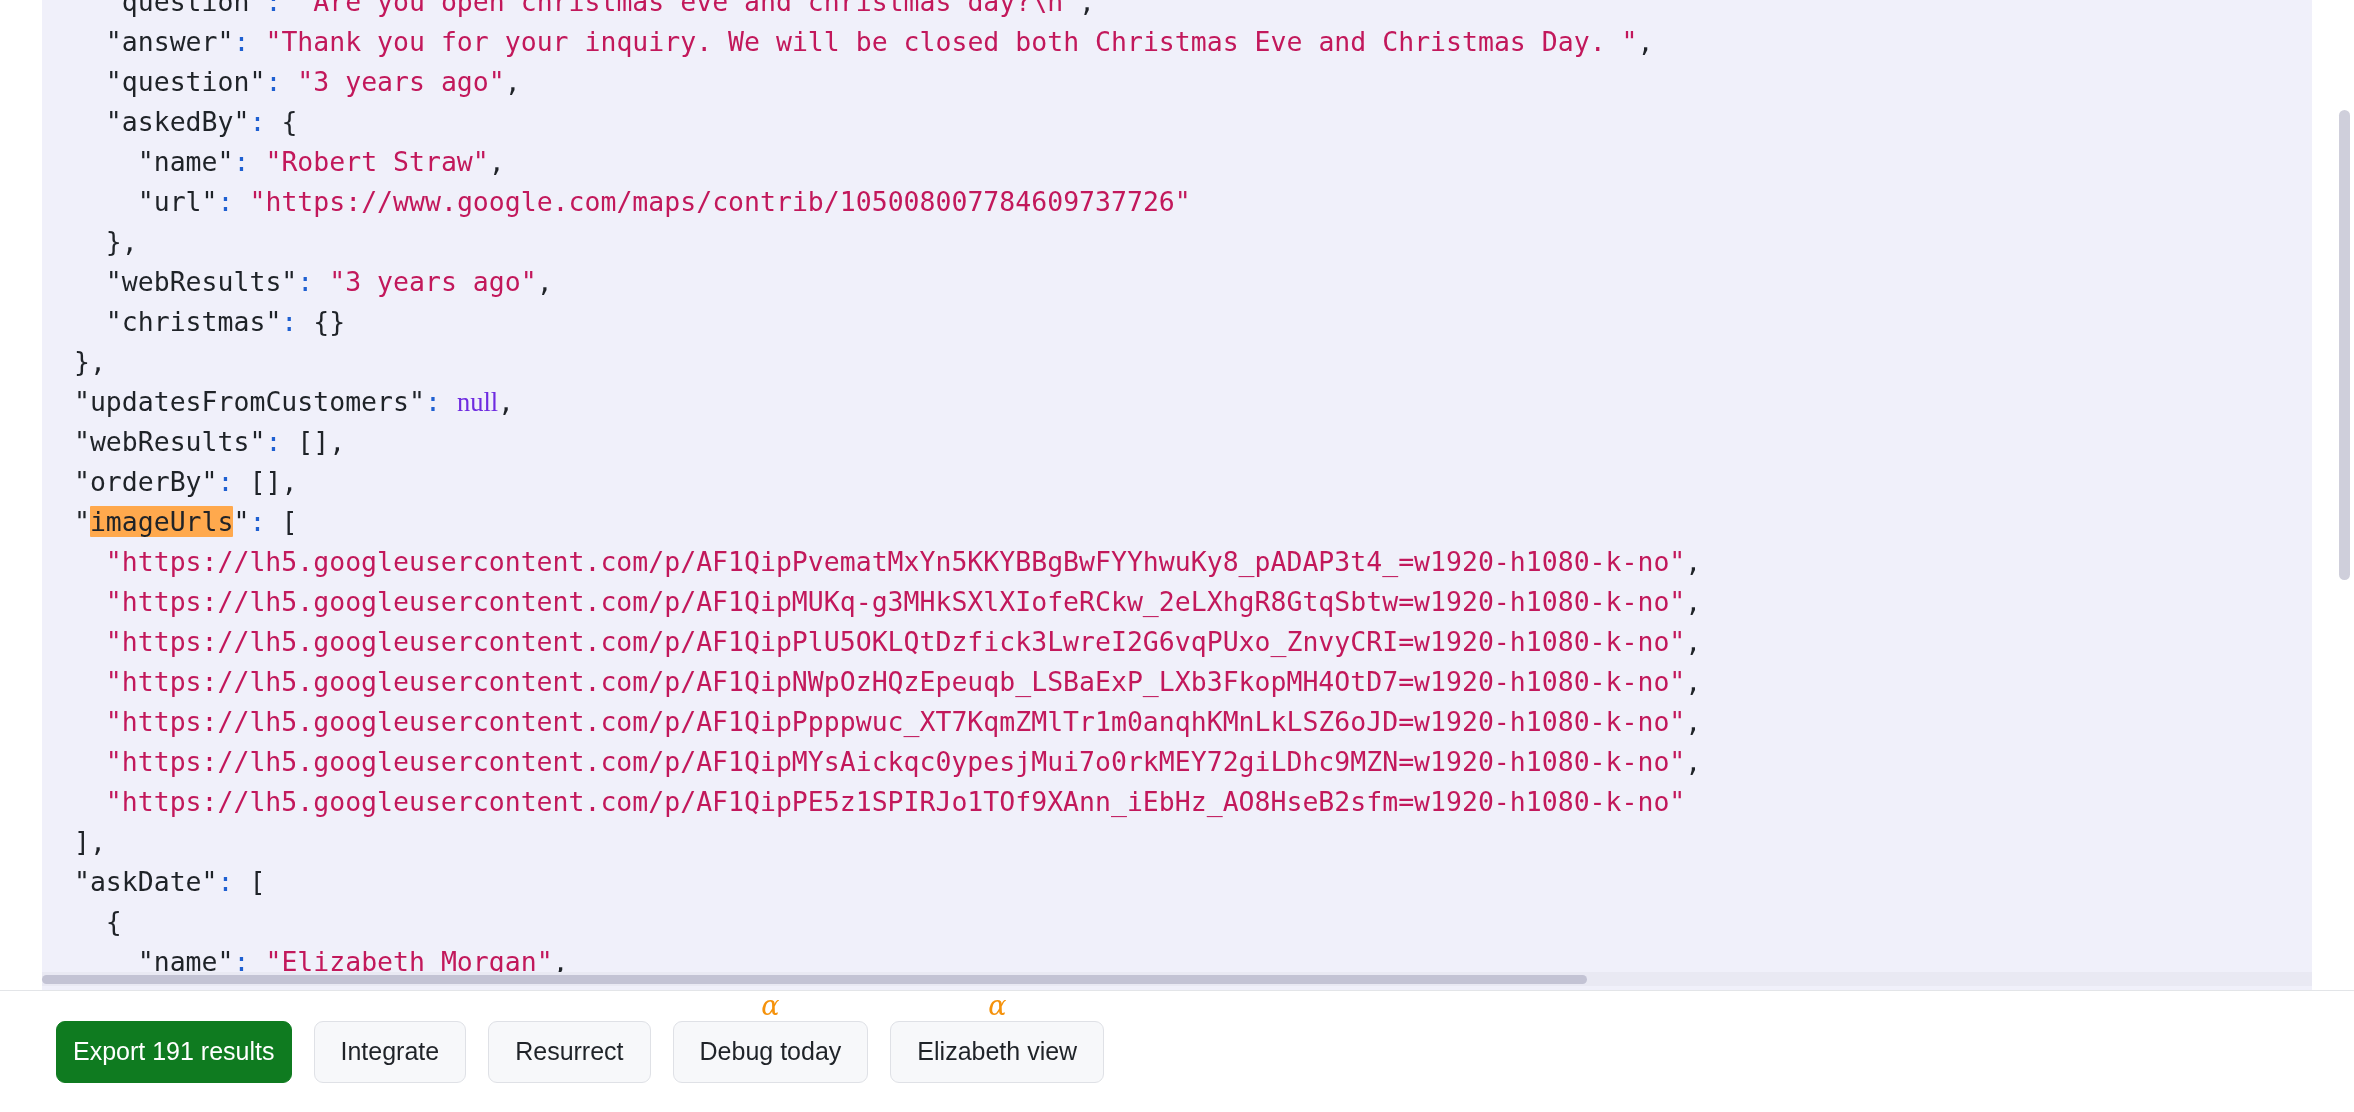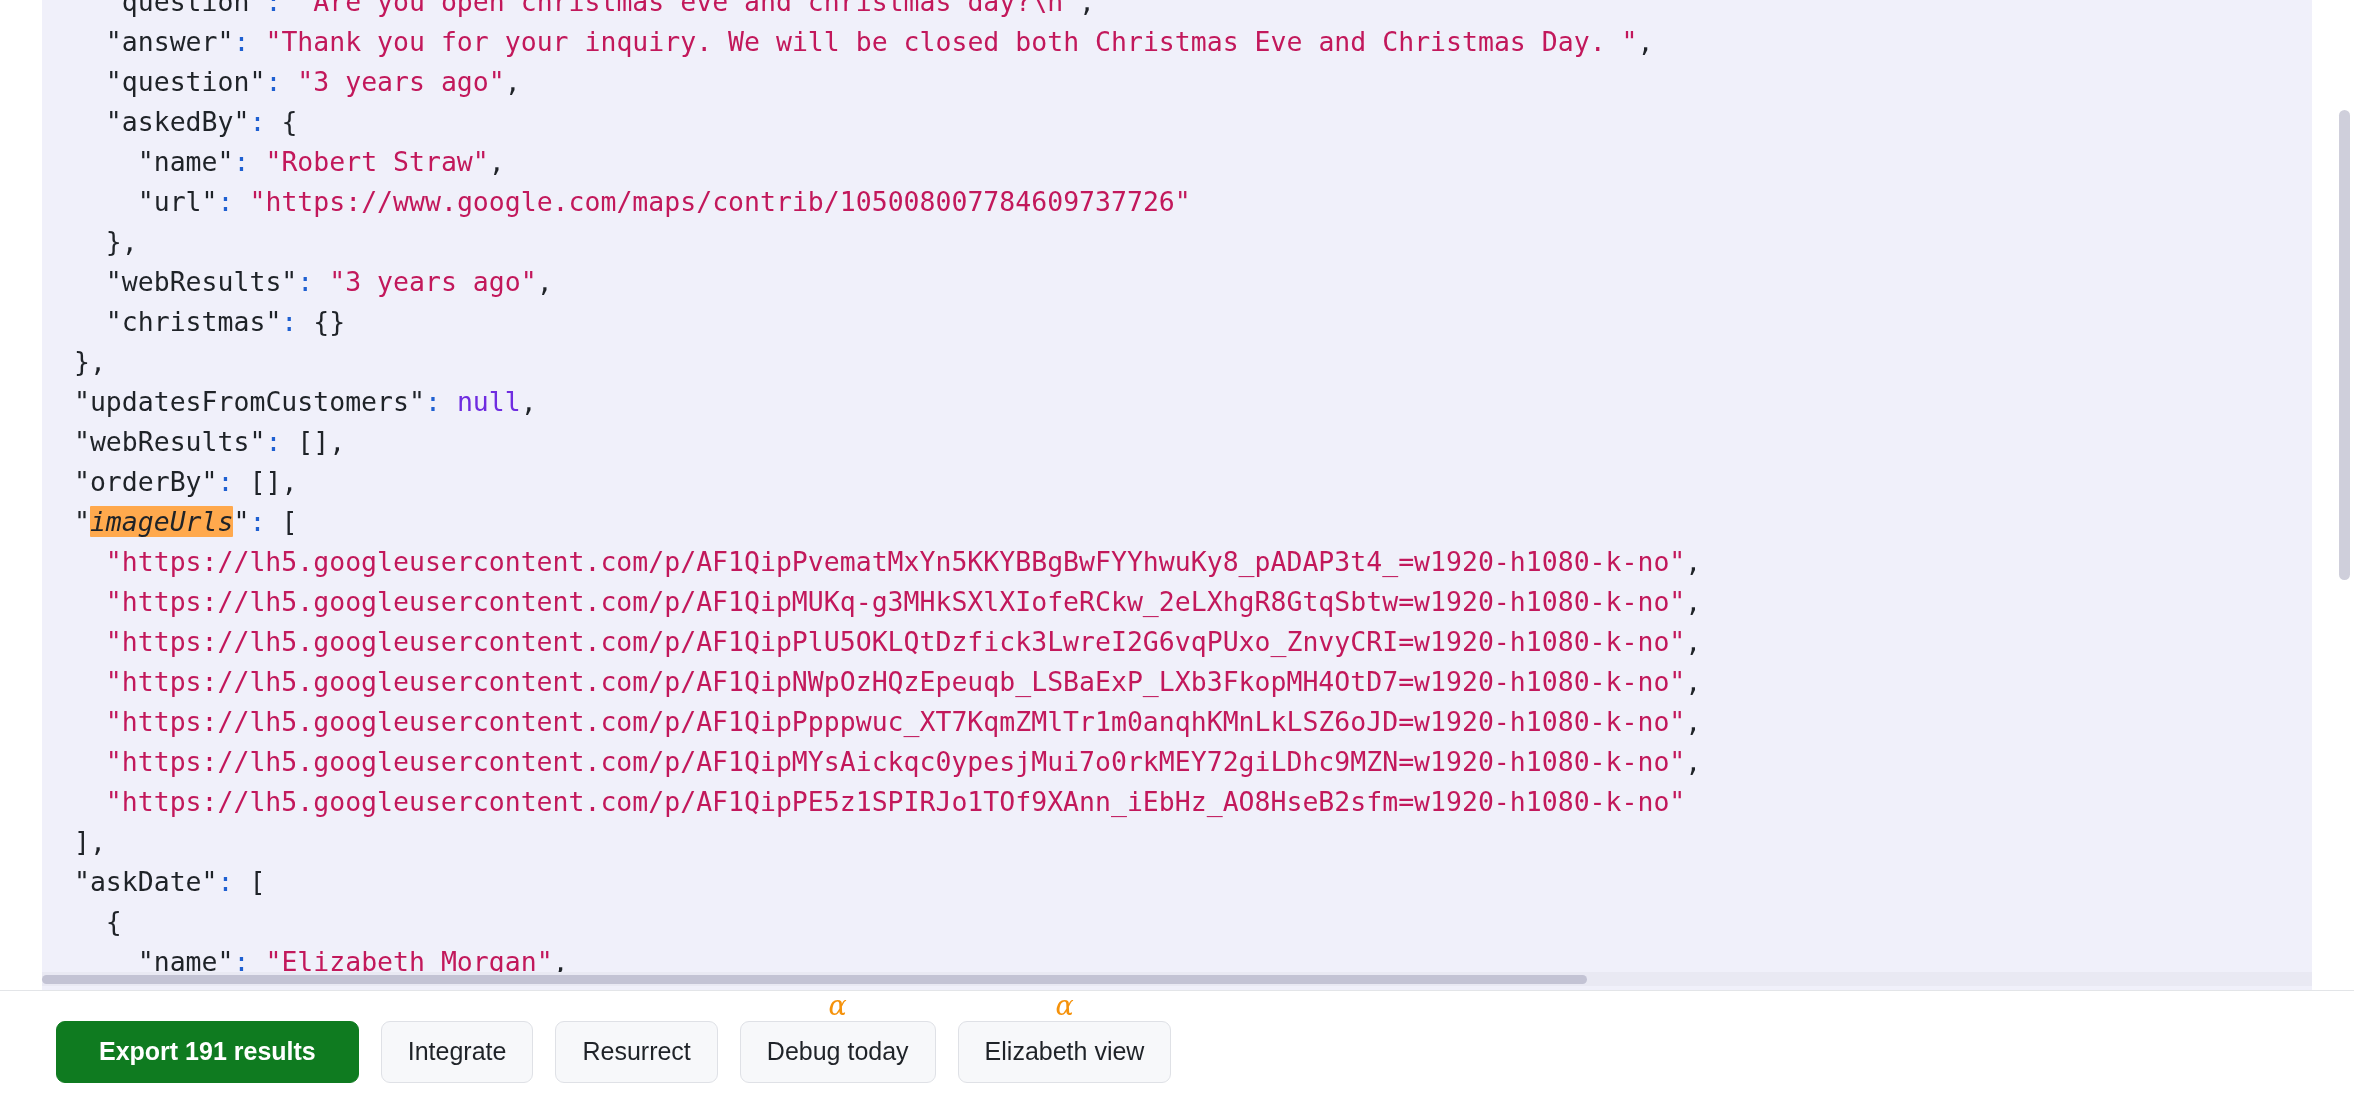--- a/index.html
+++ b/index.html
@@ -47,23 +47,23 @@
     white-space: pre;
     color: #24292f;
     letter-spacing: 0px;
     height: 40px;
   }
 
   .k  { color: #1f2328; }          
   .q  { color: #1f2328; }          
   .c  { color: #1f60d1; }          
   .s  { color: #c2185b; }          
-  .n  { color: #6f2ce0; }          
+  .n  { color: #6f2ce0; font-family: Liberation Serif, serif; }          
   .p  { color: #1f2328; }          
-  .hl { background: #ffa94d; color: #1f2328; border-radius: 1px; font-style: italic; }
+  .hl { background: #ffa94d; color: #1f2328; border-radius: 1px; }
 
   
   .hscrollbar-track {
     position: absolute;
     left: 42px;
     top: 972px;
     width: 2270px;
     height: 14px;
     background: #e9e9f3;
   }
@@ -124,22 +124,22 @@
     font-family: "Liberation Sans", sans-serif;
     box-sizing: border-box;
     cursor: pointer;
     white-space: nowrap;
   }
 
   .btn-primary {
     background: #0f7b20;
     color: #ffffff;
     border: 1px solid #0f7b20;
-    font-weight: bold;
-    padding: 0 42px;
+    font-weight: normal;
+    padding: 0 16px;
   }
 
   .btn-secondary {
     background: #f7f8fa;
     color: #1f2328;
     border: 1px solid #dfe1e6;
   }
 
   .alpha-badge {
     position: absolute;

